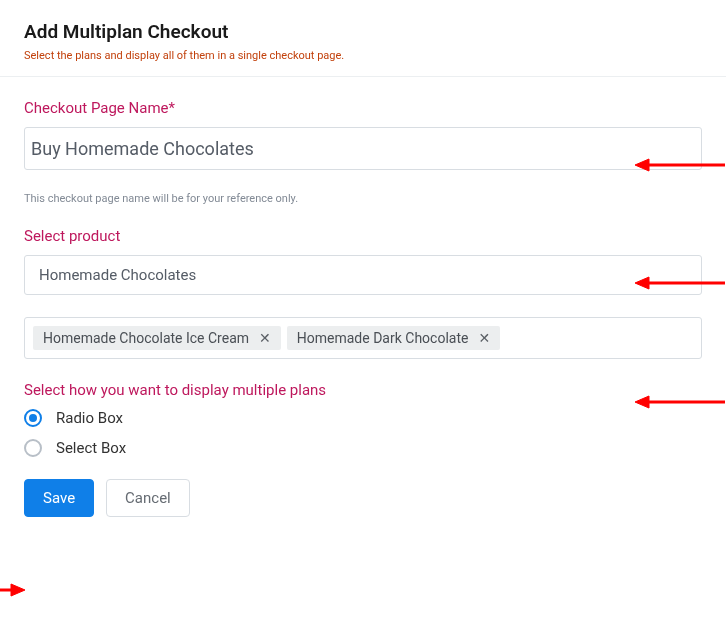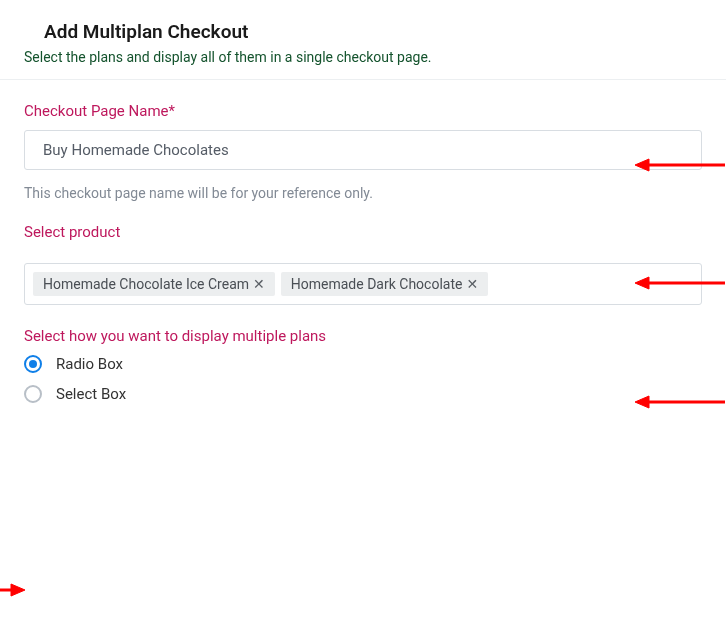--- a/index.html
+++ b/index.html
@@ -18,63 +18,62 @@
     }
     .header {
       padding: 20px 24px 14px 24px;
       border-bottom: 1px solid #eceff1;
     }
     .title {
       font-size: 19px;
       font-weight: 600;
       color: #1a1a1a;
       margin-bottom: 6px;
-      margin-left: 20px;
     }
     .subtitle {
-      font-size: 14px;
-      color: #14532d;
+      font-size: 11px;
+      color: #c2410c;
     }
     .form {
       padding: 22px 24px 0 24px;
     }
     .field-group {
       margin-bottom: 22px;
     }
     .field-label {
       font-size: 15px;
       color: #be185d;
       margin-bottom: 10px;
       display: block;
     }
     .text-input {
       width: 100%;
       border: 1px solid #d8dde2;
       border-radius: 3px;
-      padding: 10px 18px;
-      font-size: 15px;
+      padding: 10px 6px;
+      font-size: 18px;
       color: #555c66;
       background: #fff;
       outline: none;
       font-family: inherit;
     }
     .select-input {
       width: 100%;
       border: 1px solid #d8dde2;
       border-radius: 3px;
       padding: 10px 14px;
       font-size: 15px;
       color: #555c66;
       background: #fff;
       cursor: pointer;
     }
     .help-text {
-      font-size: 14px;
+      font-size: 11px;
       color: #828a95;
-      margin-top: 15px;
+      margin-top: 22px;
     }
     .chip-container {
       width: 100%;
       border: 1px solid #d8dde2;
       border-radius: 3px;
       padding: 6px 8px;
       min-height: 42px;
       display: flex;
       flex-wrap: wrap;
       gap: 6px;
@@ -82,21 +81,21 @@
       cursor: text;
     }
     .chip {
       background: #eceeef;
       border-radius: 2px;
       padding: 4px 8px 4px 10px;
       display: inline-flex;
       align-items: center;
       font-size: 14px;
       color: #4a4f55;
-      gap: 2px;
+      gap: 8px;
     }
     .chip-remove {
       cursor: pointer;
       font-size: 14px;
       color: #5a5f65;
       line-height: 1;
       padding: 0 2px;
     }
     .radio-group {
       margin-top: 4px;
@@ -176,20 +175,21 @@
 <div class="form">
 
   <div class="field-group">
     <label class="field-label">Checkout Page Name*</label>
     <input type="text" class="text-input" value="Buy Homemade Chocolates" style="">
     <div class="help-text">This checkout page name will be for your reference only.</div>
   </div>
 
   <div class="field-group">
     <label class="field-label">Select product</label>
+    <div class="select-input">Homemade Chocolates</div>
   </div>
 
   <div class="field-group">
     <div class="chip-container">
       <span class="chip">
         <span>Homemade Chocolate Ice Cream</span>
         <span class="chip-remove">✕</span>
       </span>
       <span class="chip">
         <span>Homemade Dark Chocolate</span>
@@ -207,20 +207,24 @@
         </span>
         <span class="radio-label">Radio Box</span>
       </div>
       <div class="radio-item">
         <span class="radio-circle"></span>
         <span class="radio-label">Select Box</span>
       </div>
     </div>
   </div>
 
+  <div class="button-row">
+    <button class="btn btn-primary">Save</button>
+    <button class="btn btn-secondary">Cancel</button>
+  </div>
 
 </div>
 
 <div class="arrow" style="left:635px; top:157px;">
   <svg width="90" height="16">
       <polygon points="0,8 14,2 14,14"></polygon>
       <line x1="14" y1="8" x2="90" y2="8" stroke-width="3"></line>
     </svg>
 </div>
 <div class="arrow" style="left:635px; top:275px;">

